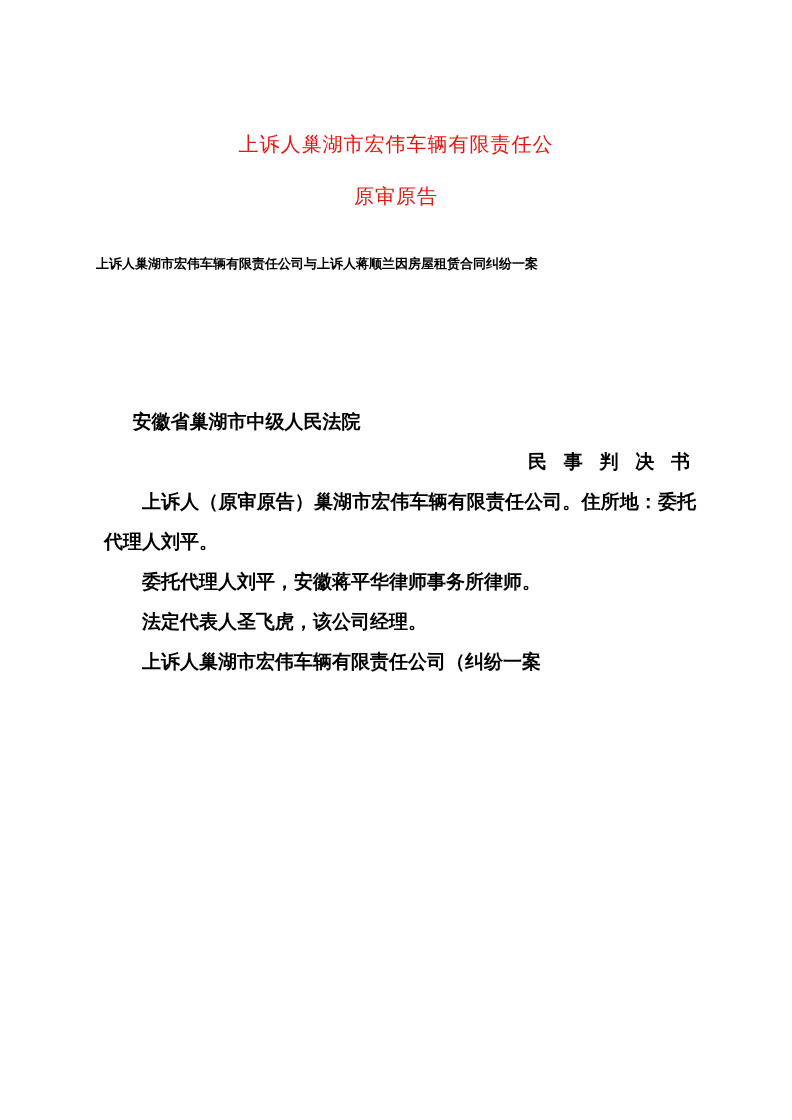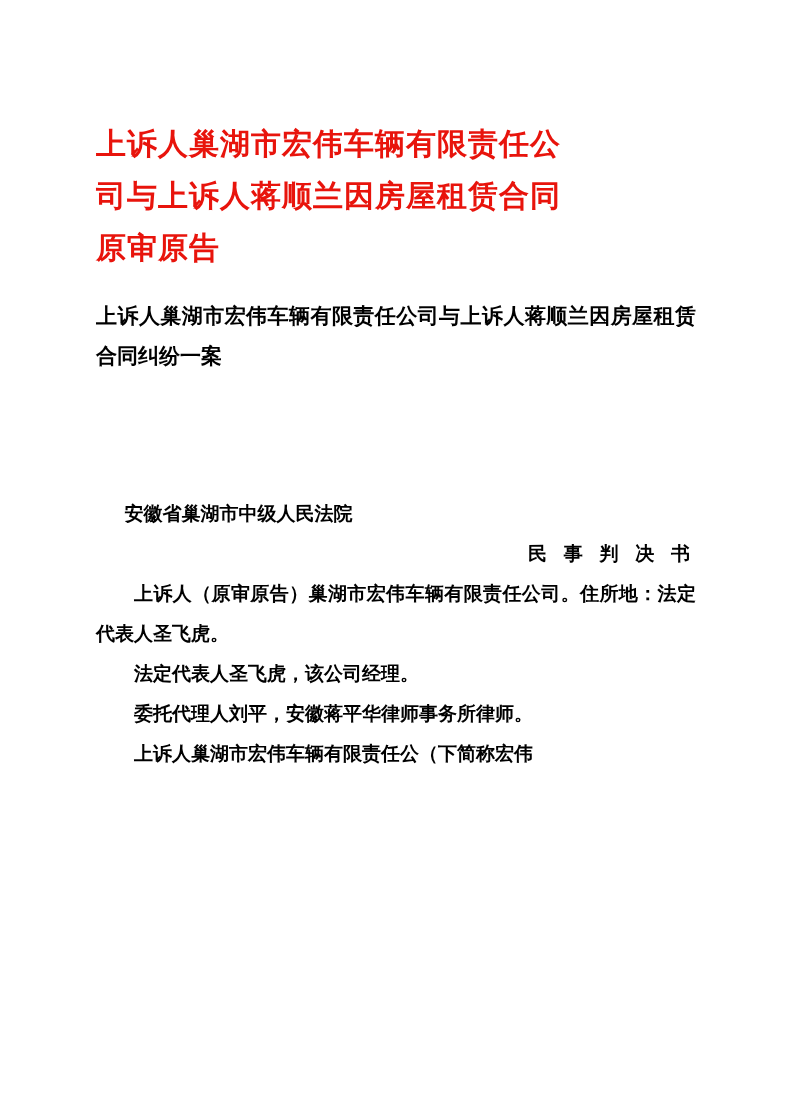--- a/index.html
+++ b/index.html
@@ -16,41 +16,43 @@
   }
   .page {
     position: relative;
     width: 792px;
     height: 1120px;
     box-sizing: border-box;
     padding: 118px 96px 40px 96px;
   }
   .doc-title {
     color: #e8140c;
-    font-weight: bold;
-    font-size: 30px;
+    font-weight: normal;
+    font-size: 20px;
     line-height: 52px;
+    text-align: center;
     margin: 0 0 6px 0;
     letter-spacing: 1px;
   }
   .subtitle {
-    font-size: 21px;
+    font-size: 13px;
     font-weight: bold;
     line-height: 40px;
     text-align: justify;
     margin: 22px 0 0 0;
     text-indent: 0;
   }
   .spacer {
     height: 118px;
   }
   .body-block {
     font-size: 19px;
     font-weight: bold;
     line-height: 40px;
+    margin-left: 8px;
   }
   .p-flow {
     margin: 0;
     text-indent: 2em;
     text-align: justify;
   }
   .p-court {
     margin: 0;
     text-indent: 1.5em;
   }
@@ -65,30 +67,29 @@
     text-indent: 1.5em;
   }
 </style>
 </head>
 <body>
 
 <div class="page">
 
   <h1 class="doc-title">
     <div>上诉人巢湖市宏伟车辆有限责任公</div>
-    <div>司与上诉人蒋顺兰因房屋租赁合同</div>
     <div>原审原告</div>
   </h1>
 
   <p class="subtitle">上诉人巢湖市宏伟车辆有限责任公司与上诉人蒋顺兰因房屋租赁合同纠纷一案</p>
 
   <div class="spacer"></div>
 
   <div class="body-block">
     <p class="p-court">安徽省巢湖市中级人民法院</p>
     <p class="p-doctype">民 事 判 决 书</p>
-    <p class="p-flow">上诉人（原审原告）巢湖市宏伟车辆有限责任公司。住所地：法定代表人圣飞虎。</p>
+    <p class="p-flow">上诉人（原审原告）巢湖市宏伟车辆有限责任公司。住所地：委托代理人刘平。</p>
+    <p class="p-flow">委托代理人刘平，安徽蒋平华律师事务所律师。</p>
     <p class="p-flow">法定代表人圣飞虎，该公司经理。</p>
-    <p class="p-flow">委托代理人刘平，安徽蒋平华律师事务所律师。</p>
-    <p class="p-flow">上诉人巢湖市宏伟车辆有限责任公（下简称宏伟</p>
+    <p class="p-flow">上诉人巢湖市宏伟车辆有限责任公司（纠纷一案</p>
   </div>
 
 </div>
 
 </body></html>

